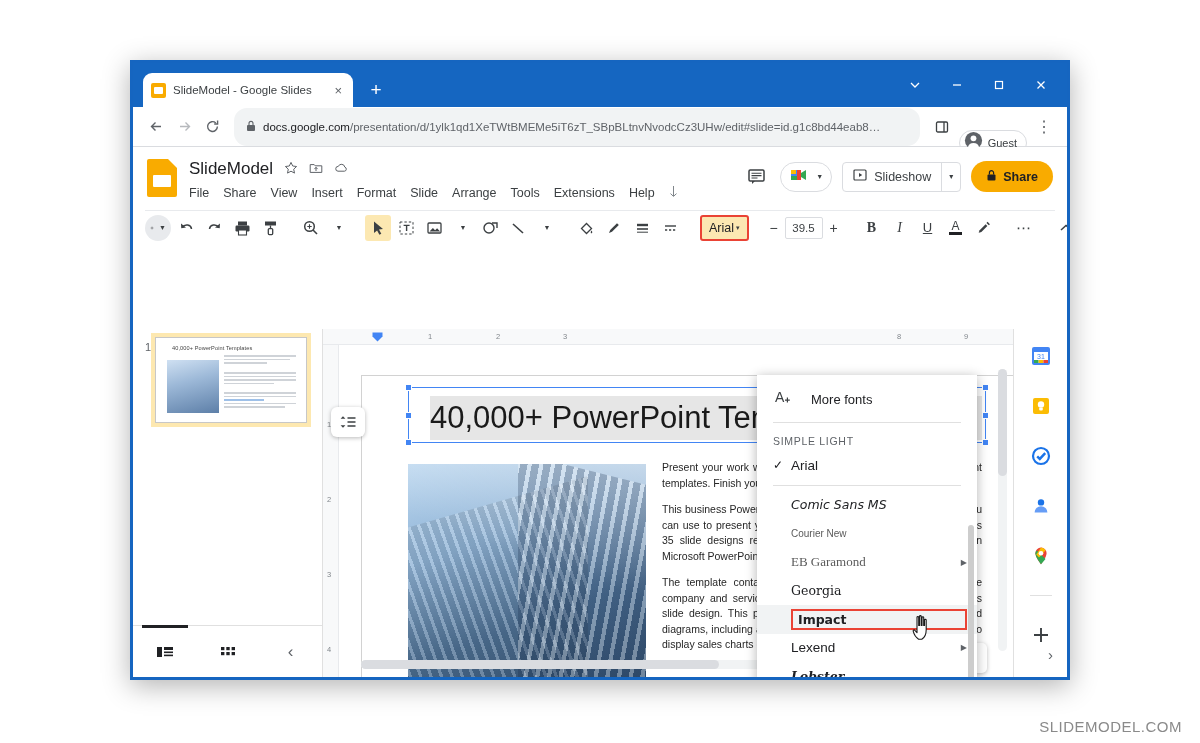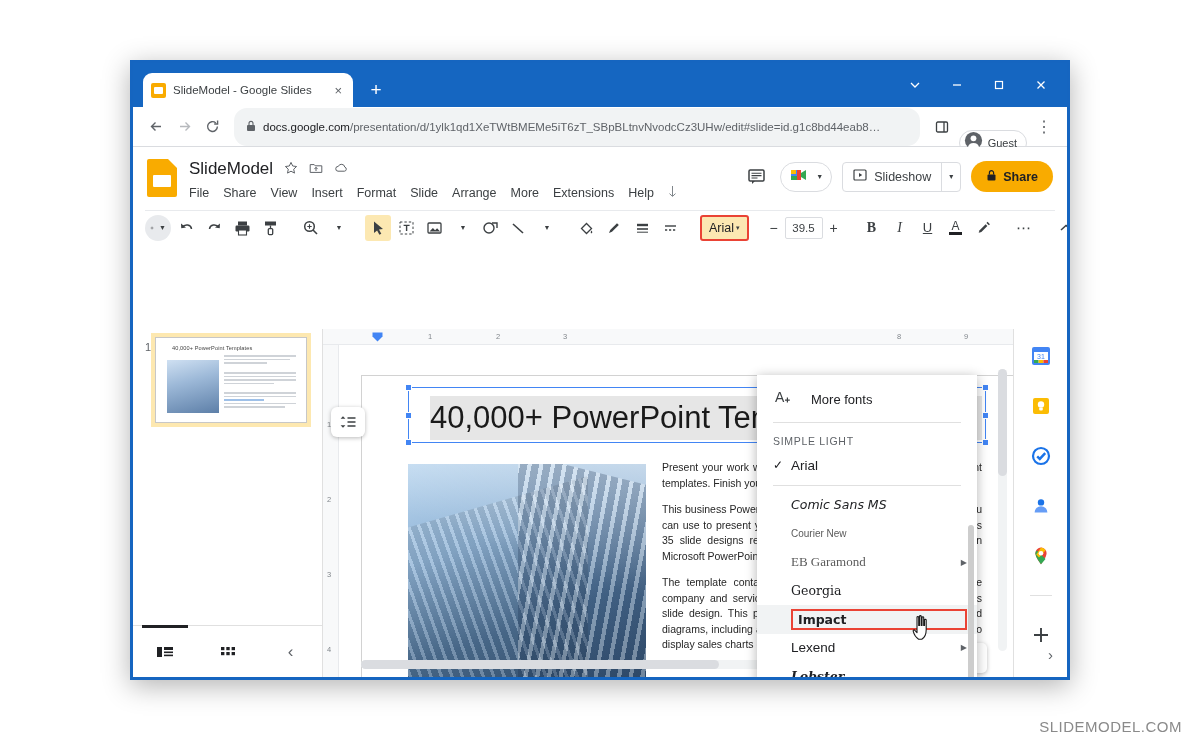--- a/index.html
+++ b/index.html
@@ -369,21 +369,21 @@
             </span>
           </div>
           <div class="menurow">
             <span class="menuitem">File</span>
             <span class="menuitem">Share</span>
             <span class="menuitem">View</span>
             <span class="menuitem">Insert</span>
             <span class="menuitem">Format</span>
             <span class="menuitem">Slide</span>
             <span class="menuitem">Arrange</span>
-            <span class="menuitem">More</span>
+            <span class="menuitem">Tools</span>
             <span class="menuitem">Extensions</span>
             <span class="menuitem">Help</span>
             <span class="menuitem" style="color:#80868b;">
               <svg width="9" height="13" viewBox="0 0 9 13">
                   <path d="M4.5 1v10M1.5 8.6l3 2.8 3-2.8" stroke="#80868b" stroke-width="1" fill="none"></path>
                 </svg>
             </span>
           </div>
         </div>
         <div class="header-right">

